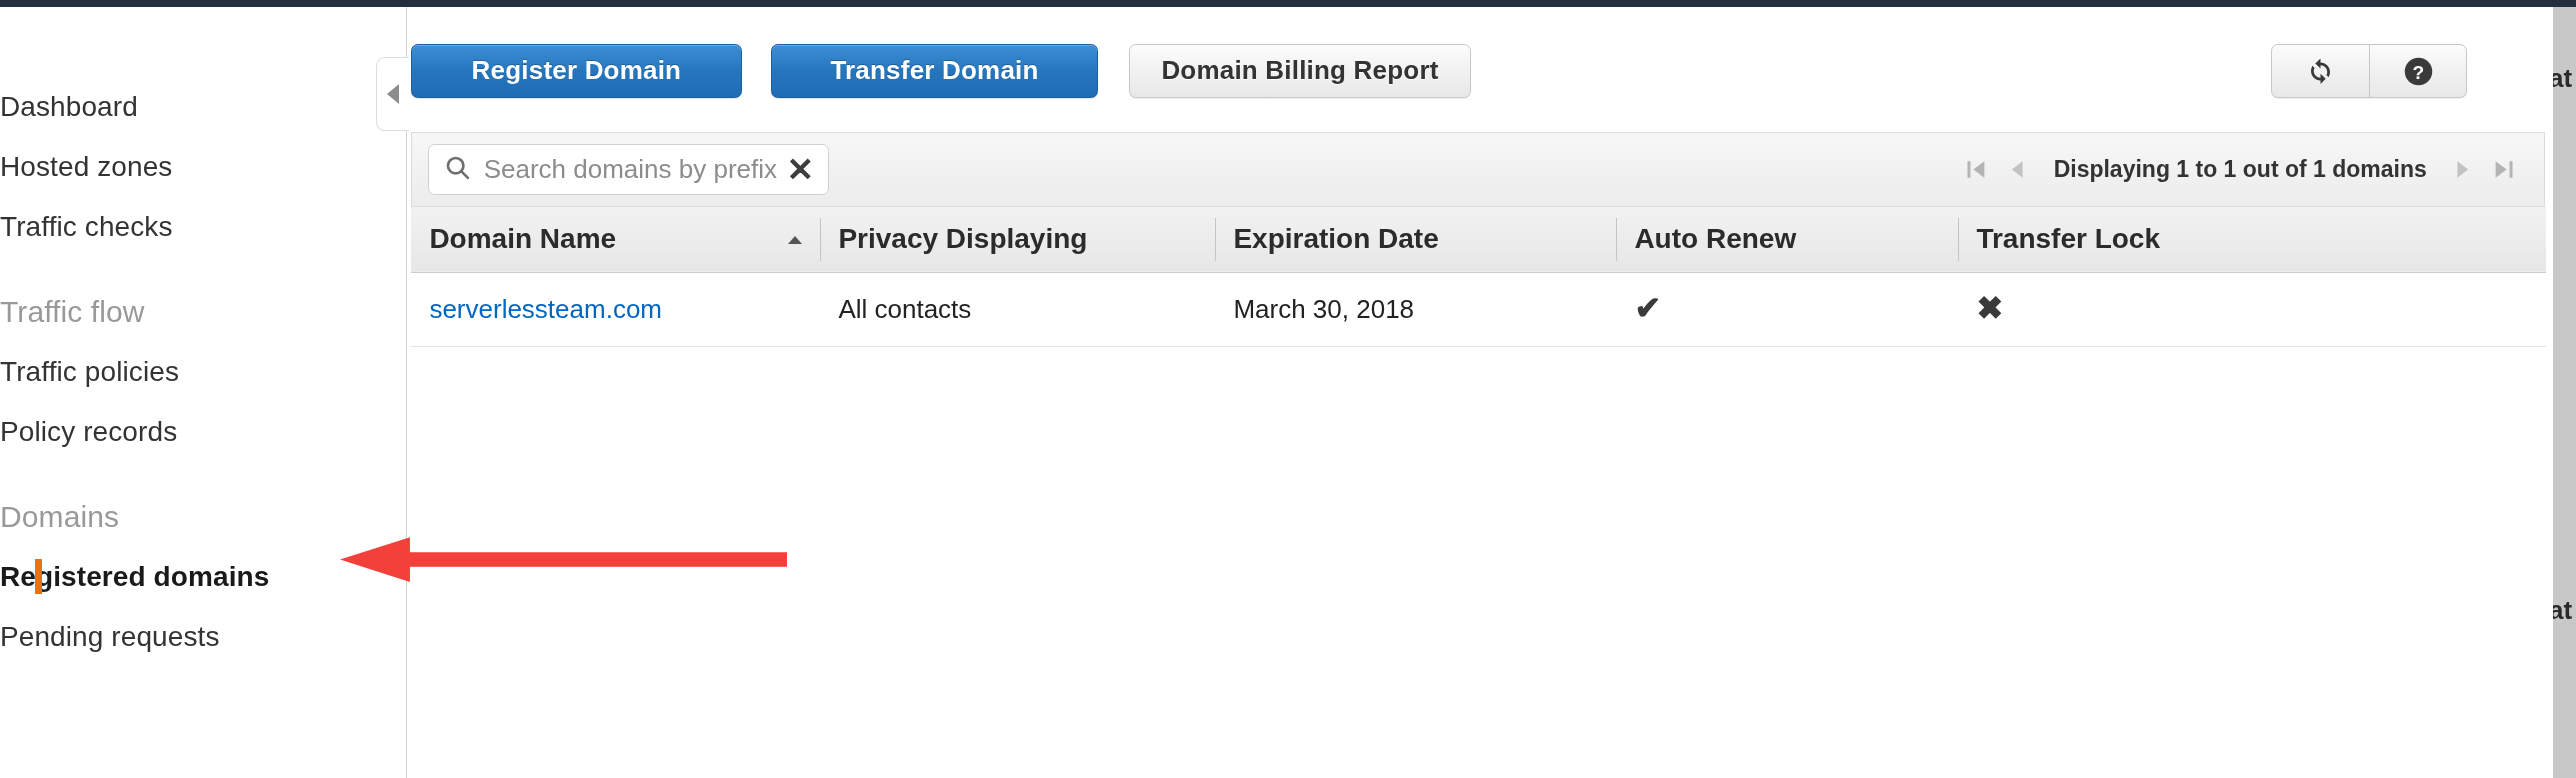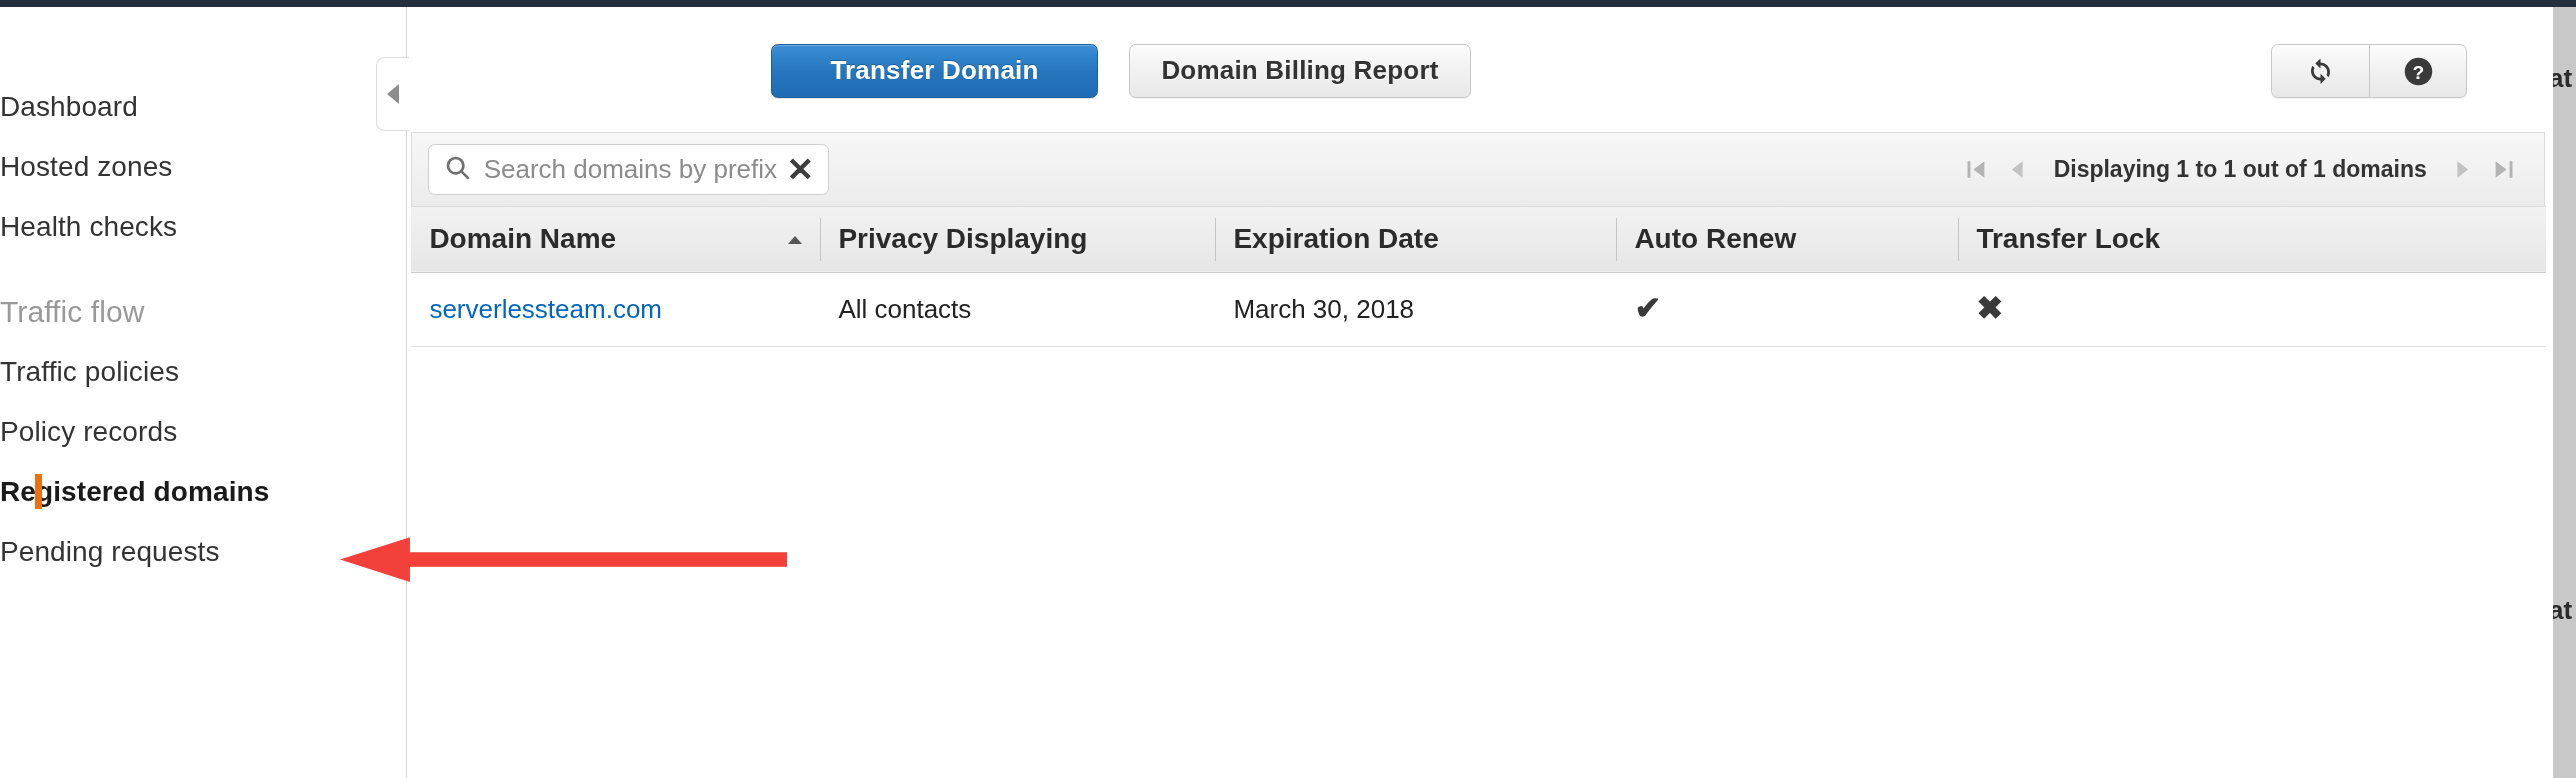--- a/index.html
+++ b/index.html
@@ -308,47 +308,51 @@
 
   <nav class="sidebar">
     <div class="nav-list">
       <div class="nav-item">
         <span>Dashboard</span>
       </div>
       <div class="nav-item">
         <span>Hosted zones</span>
       </div>
       <div class="nav-item">
-        <span>Health checks</span>
+        <span>Traffic checks</span>
       </div>
       <div class="nav-item section">
         <span>Traffic flow</span>
       </div>
       <div class="nav-item">
         <span>Traffic policies</span>
       </div>
       <div class="nav-item">
         <span>Policy records</span>
+      </div>
+      <div class="nav-item section">
+        <span>Domains</span>
       </div>
       <div class="nav-item active">
         <span>Registered domains</span>
       </div>
       <div class="nav-item">
         <span>Pending requests</span>
       </div>
     </div>
   </nav>
 
   <div class="collapse-handle">
     <span class="tri"></span>
   </div>
 
   <div class="main">
 
     <div class="toolbar">
+      <div class="btn btn-primary" id="btn-register">Register Domain</div>
       <div class="btn btn-primary" id="btn-transfer">Transfer Domain</div>
       <div class="btn btn-secondary" id="btn-billing">Domain Billing Report</div>
     </div>
 
     <div class="icon-group">
       <div class="icon-btn">
         <span>
           <svg width="33" height="33" viewBox="0 0 24 24" fill="#3a3a3a">
             <path d="M12 5V2.5L8.2 6.2 12 9.9V7.4c2.7 0 4.9 2.2 4.9 4.9 0 .8-.2 1.6-.6 2.3l1.5 1.5c.7-1.1 1.1-2.4 1.1-3.8 0-3.8-3.1-6.9-6.9-6.9z"></path>
             <path d="M12 16.6c-2.7 0-4.9-2.2-4.9-4.9 0-.8.2-1.6.6-2.3L6.2 7.9c-.7 1.1-1.1 2.4-1.1 3.8 0 3.8 3.1 6.9 6.9 6.9V21l3.8-3.7-3.8-3.7v3z"></path>

